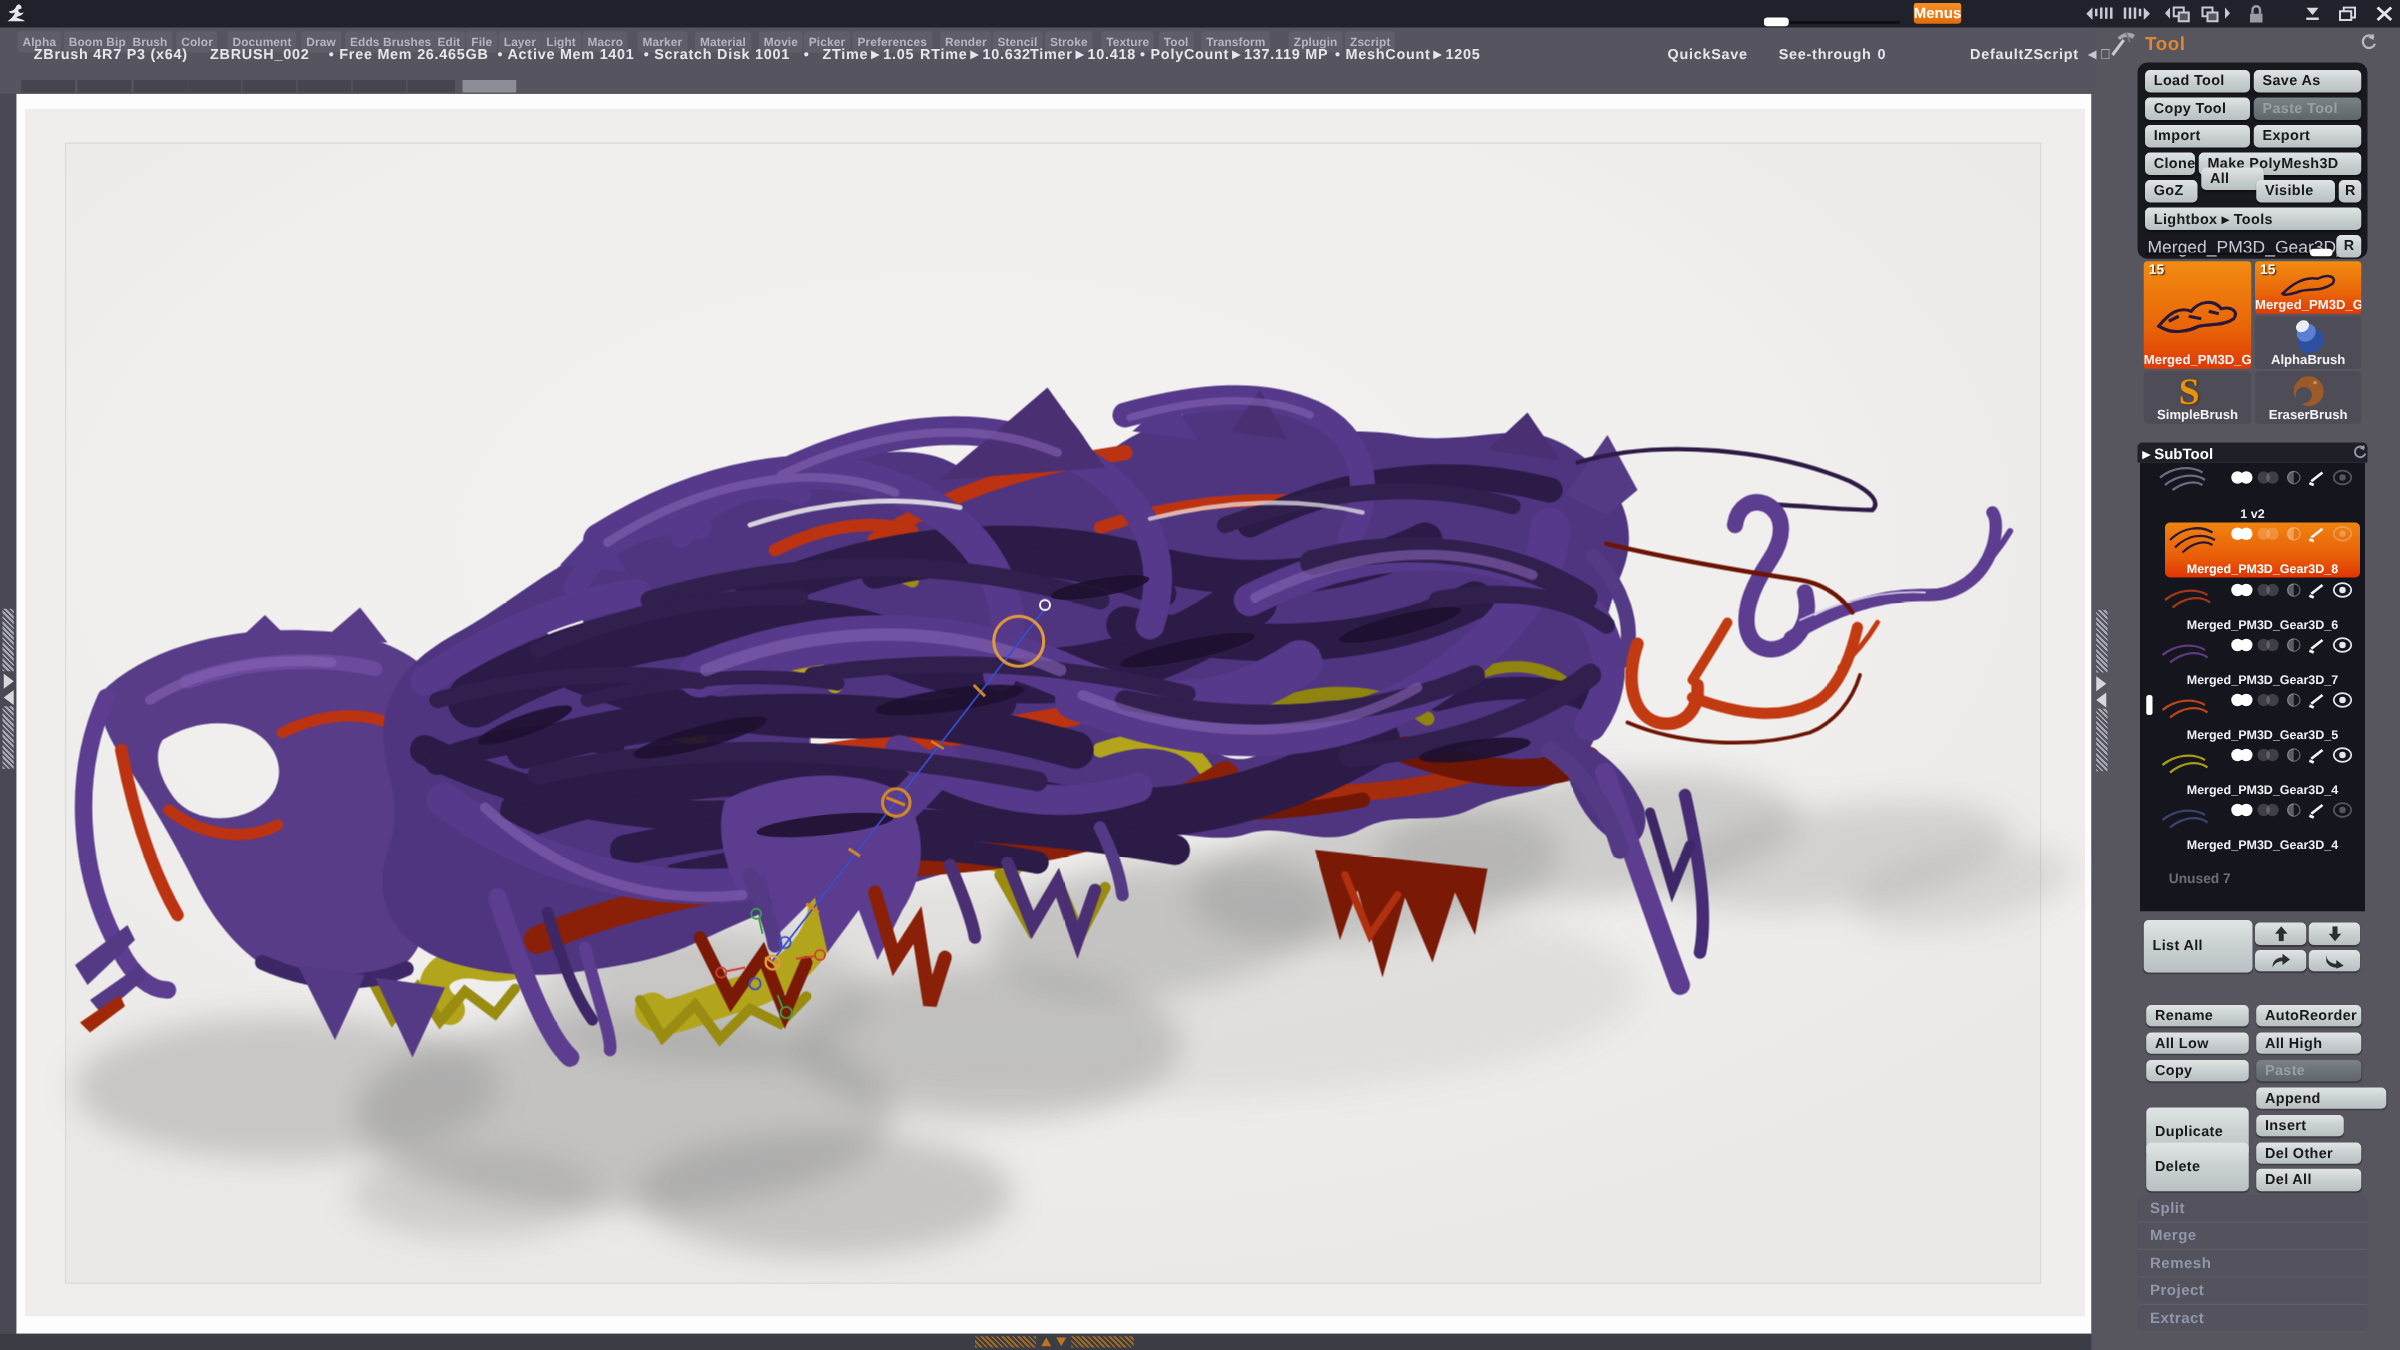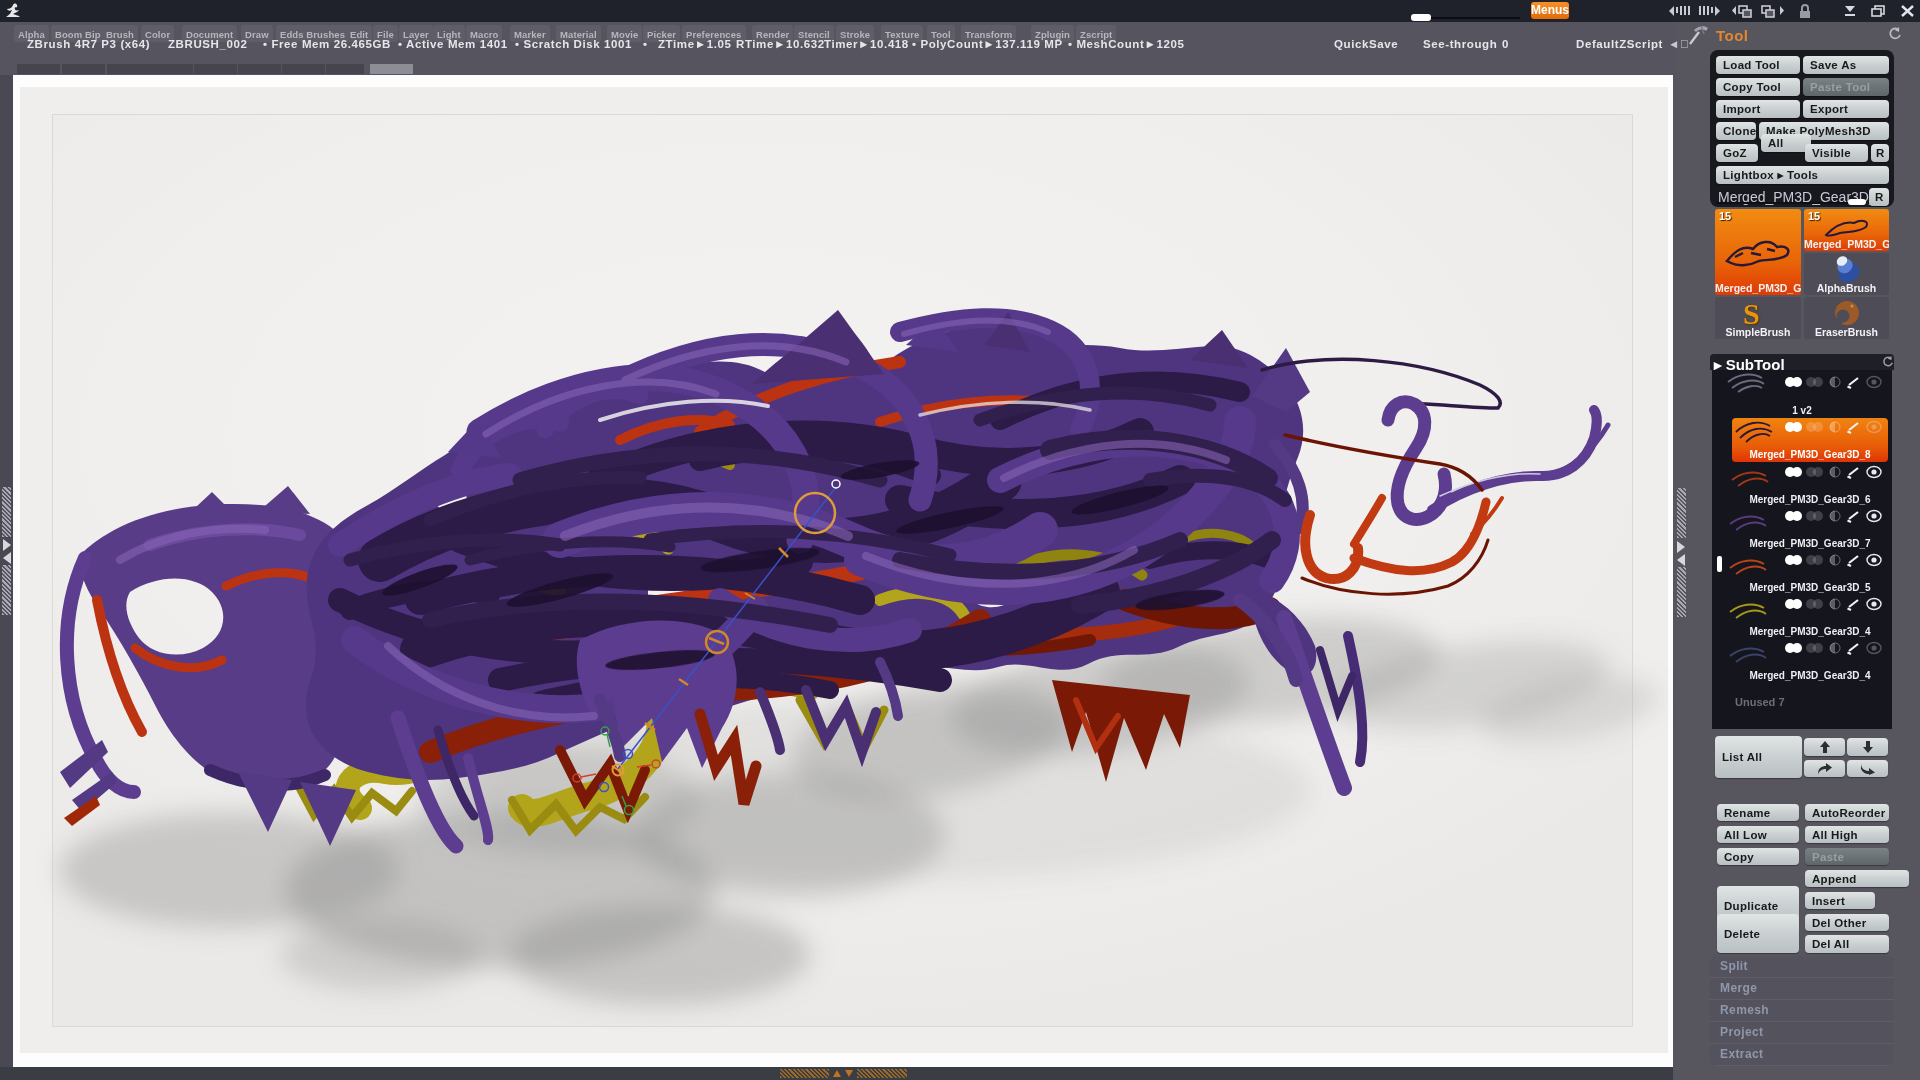--- a/index.html
+++ b/index.html
@@ -15,21 +15,21 @@
 #leftedge{position:absolute;left:0;top:75px;width:13px;height:992px;background:#4a4953;z-index:6;}
 #bottombar{position:absolute;left:0;top:1067px;width:1673px;height:13px;background:#3b3d44;z-index:6;}
 .hatchv{position:absolute;width:9px;background:repeating-linear-gradient(45deg,#a8a8b0 0 1.5px,#55545e 1.5px 3px);}
 .hatcho{position:absolute;height:9px;top:2px;background:repeating-linear-gradient(45deg,#9c6826 0 1.5px,#3b3d44 1.5px 3px);}
 .tri{position:absolute;width:0;height:0;}
 #rightpanel{position:absolute;left:1676px;top:22px;width:244px;height:1058px;background:#57565f;z-index:10;}
 
 .btn{position:absolute;background:linear-gradient(#e0e4e4,#ccd2d3 45%,#b9c0c3);border-radius:4px;color:#17191b;font-size:11.5px;font-weight:bold;letter-spacing:.3px;display:flex;align-items:center;padding-left:7px;box-shadow:0 1px 1px rgba(0,0,0,.35);}
 .btn.dis{background:linear-gradient(#7b8285,#5f6669);color:#999fa2;}
 #toolbox{position:absolute;left:1710px;top:50px;width:184px;height:157px;background:#18181f;border-radius:8px;z-index:11;}
-#subhdr{position:absolute;left:1710px;top:354px;width:184px;height:16px;background:#1f1f28;border-radius:4px 4px 0 0;color:#fff;font-weight:bold;font-size:15px;z-index:11;}
+#subhdr{position:absolute;left:1710px;top:354px;width:184px;height:16px;background:#1f1f28;border-radius:4px 4px 0 0;color:#fff;font-weight:bold;font-size:12px;z-index:11;}
 #sublist{position:absolute;left:1712px;top:370px;width:180px;height:359px;background:#15151d;z-index:11;}
 #sections{position:absolute;left:1710px;top:956px;width:184px;height:110px;background:#53525d;border-radius:6px;overflow:hidden;z-index:11;}
 .sec{height:22px;border-bottom:1px solid #5e5d68;color:#8f97ab;font-weight:bold;font-size:12px;padding:3px 0 0 10px;letter-spacing:.4px;}
 .lab15{position:absolute;top:1px;left:4px;color:#fff;font-size:11px;font-weight:bold;text-shadow:1px 1px 1px #402000;}
 .tilelab{position:absolute;bottom:1px;left:0;width:100%;text-align:center;color:#f2f2f6;font-size:10.5px;font-weight:bold;white-space:nowrap;overflow:hidden;}
 .gtile{position:absolute;background:#4d4c57;border-radius:3px;}
 .otile{position:absolute;background:linear-gradient(#f28c12,#e86408 62%,#df3a04);border-radius:3px;}
 </style></head>
 <body>
 

